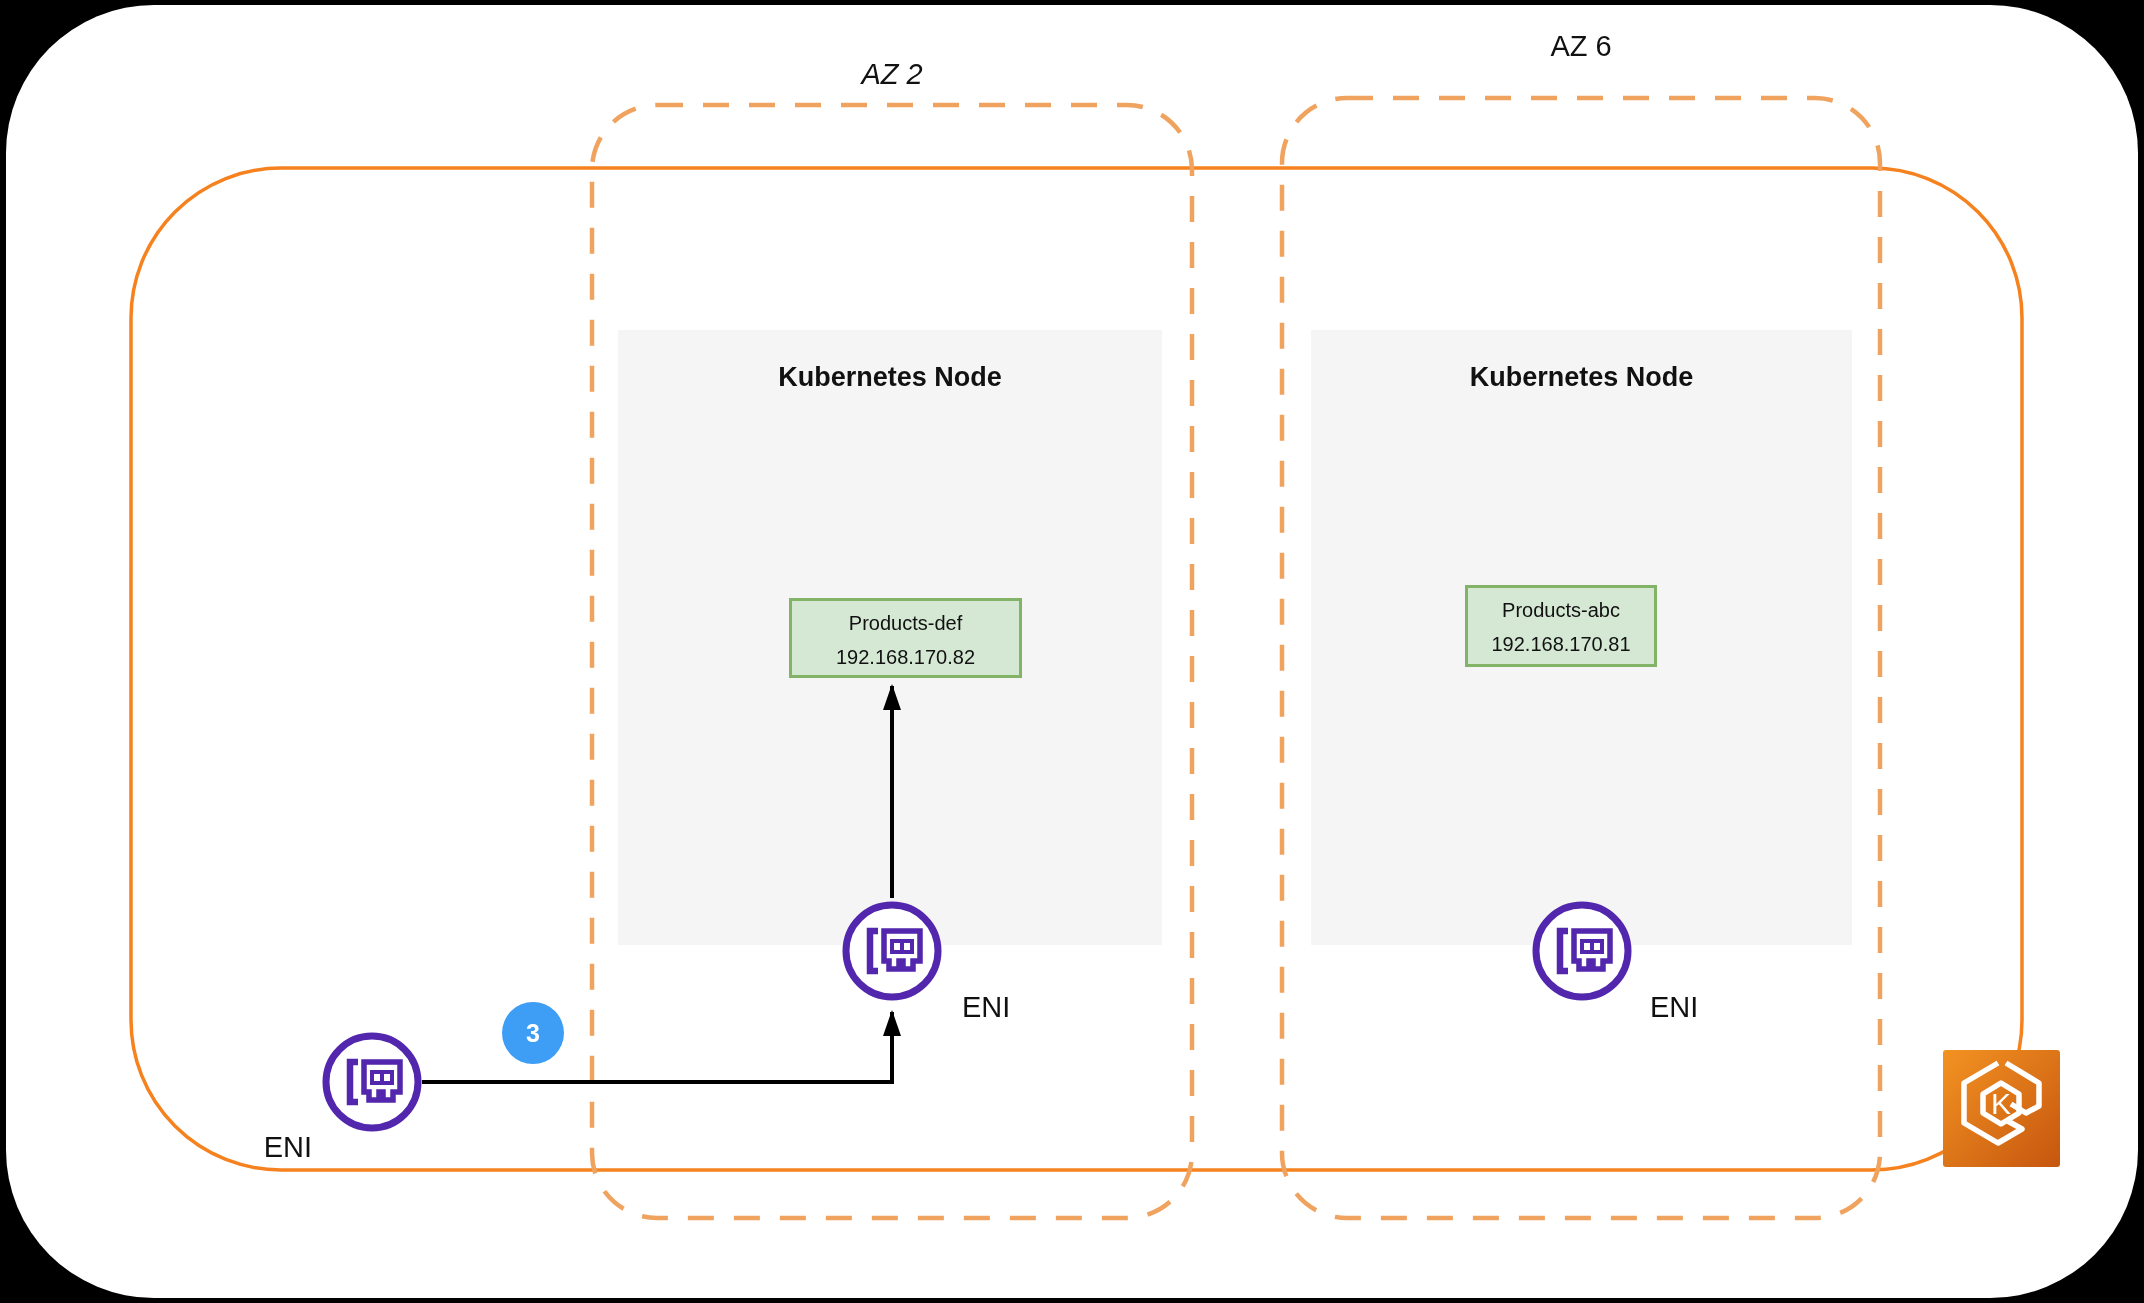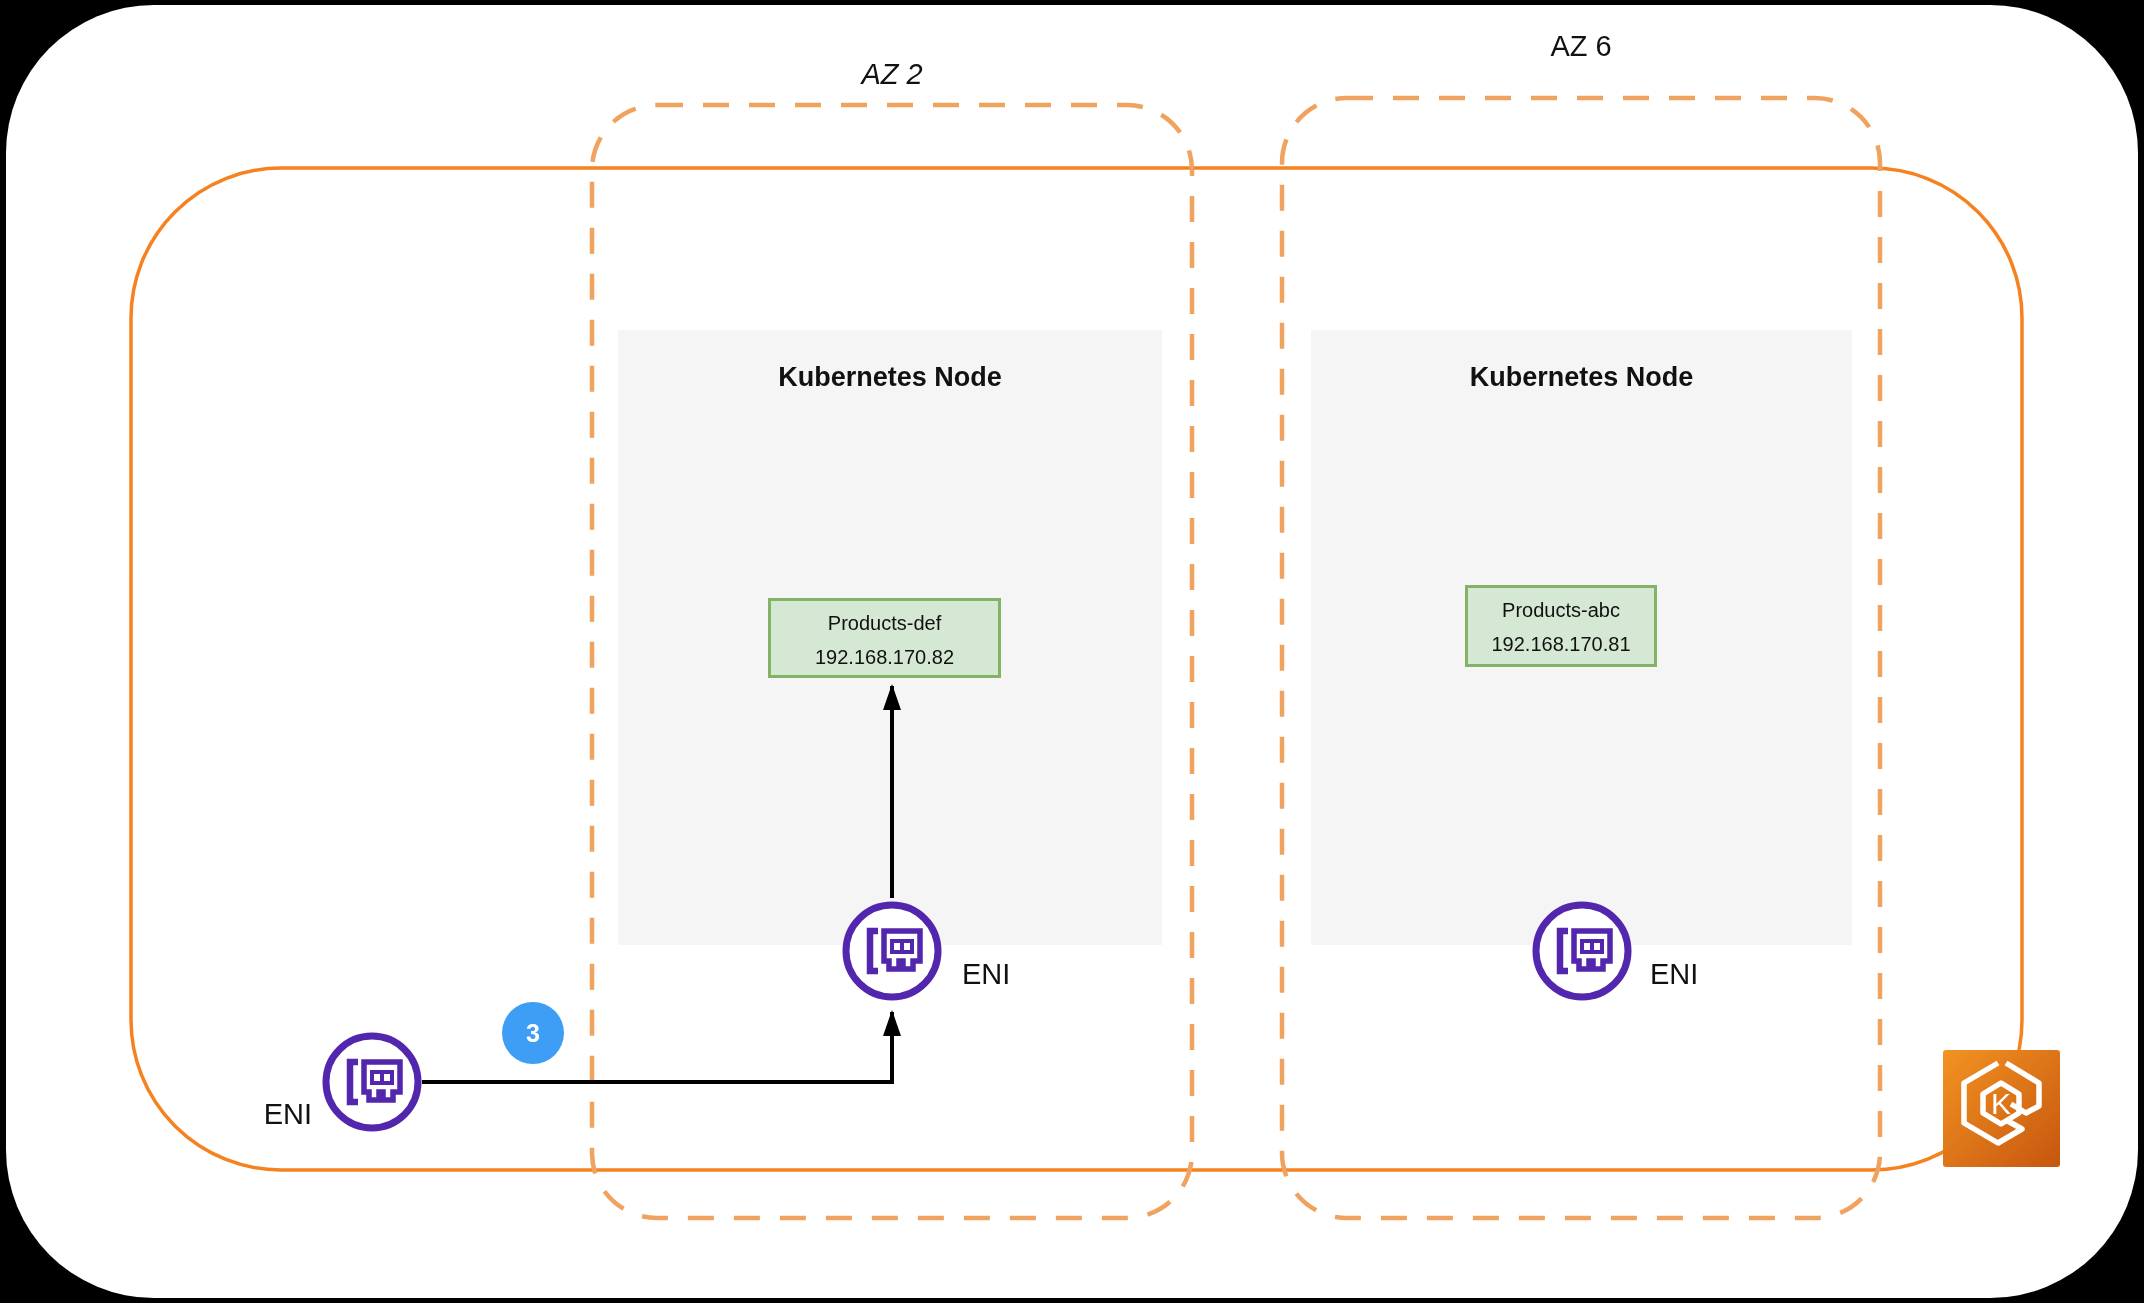--- a/index.html
+++ b/index.html
@@ -16,35 +16,35 @@
   .cluster-rect{fill:none;stroke:var(--cluster-border,#F5821F);stroke-width:3.5;}
   .az-rect{fill:none;stroke:var(--az-dashed,#F0A35E);stroke-width:4.5;stroke-dasharray:26 20;}
   .arrow-line{fill:none;stroke:var(--arrow,#000);stroke-width:4;}
   .arrow-fill{fill:var(--arrow,#000);}
   
   .az-label{position:absolute;width:220px;text-align:center;font-size:29px;color:#111;}
   .az2-label{left:782px;top:58px;font-style:italic;}
   .az3-label{left:1471px;top:30px;}
   
   .pod{position:absolute;background:var(--pod-fill,#D5E8D4);border:3px solid var(--pod-border,#82B366);box-sizing:border-box;text-align:center;color:#111;}
-  .pod-left{left:768px;top:598px;width:233px;height:80px;}
+  .pod-left{left:789px;top:598px;width:233px;height:80px;}
   .pod-right{left:1465px;top:585px;width:192px;height:82px;}
   .pod .pod-name{font-size:20px;margin-top:11px;}
   .pod .pod-ip{font-size:20px;margin-top:11px;}
   
   .eni{position:absolute;width:104px;height:104px;}
   .eni-external{left:320px;top:1030px;}
   .eni-az2{left:840px;top:899px;}
   .eni-az3{left:1530px;top:899px;}
   .eni svg{display:block;}
   .eni-circle{fill:#fff;stroke:var(--eni-purple,#5226AD);stroke-width:7;}
   .eni-stroke{fill:none;stroke:var(--eni-purple,#5226AD);}
   .eni-fill{fill:var(--eni-purple,#5226AD);}
   .eni-hole{fill:#fff;}
-  .eni-label{position:absolute;font-size:29px;color:#111;}
+  .eni-label{position:absolute;font-size:29px;color:#111;margin-top:33px;}
   .eni-label-external{left:200px;top:1098px;width:112px;text-align:right;}
   .eni-label-az2{left:962px;top:958px;}
   .eni-label-az3{left:1650px;top:958px;}
   
   .badge{position:absolute;left:502px;top:1002px;width:62px;height:62px;border-radius:50%;
          background:var(--badge-blue,#3E9DF5);color:#fff;font-size:25px;font-weight:bold;
          display:flex;align-items:center;justify-content:center;}
   
   .eks-logo{position:absolute;left:1943px;top:1050px;width:117px;height:117px;}
   .eks-stop1{stop-color:var(--eks-gradient-start,#F39322);}

